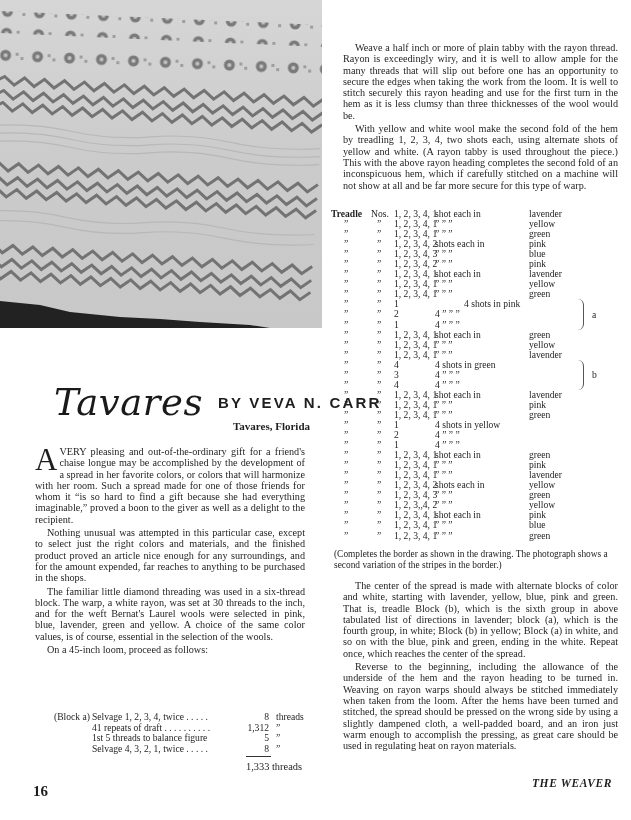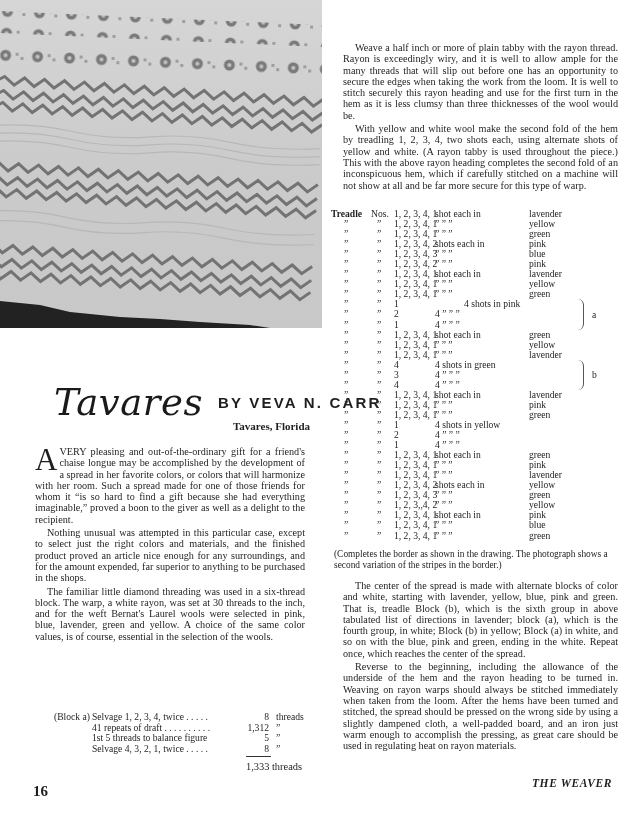--- a/index.html
+++ b/index.html
@@ -109,22 +109,23 @@
 </div>
 
 <div class="title-block">
   <div class="script l2">Tavares</div>
   <div class="byline">BY VEVA N. CARR</div>
   <div class="location">Tavares, Florida</div>
 </div>
 
 <div class="col left-col">
   <p class="first-para"><span class="dropcap">A</span><span>VERY pleasing and out-of-the-ordinary gift for a friend's chaise longue may be accomplished by the develop­men­t of a spread in her favorite colors, or colors that will harmonize with her room. Such a spread made for one of those friends for whom it “is so hard to find a gift because she had everything imaginable,” proved a boon to the giver as well as a delight to the recipient.</span></p>
-  <p>Nothing unusual was attempted in this particular case, ex­cept to select just the right colors and materials, and the finished product proved an article nice enough for any sur­roundings, and for the amount expended, far superior to anything to be purchased in the shops.</p>
+  <p>Nothing unusual was attempted in this particular case, ex­cept to select just the right colors and materials, and the finished product proved an article nice enough for any sur­roundings, and for the amount expended, far reaches to anything to be purchased in the shops.</p>
   <p>The familiar little diamond threading was used in a six-thread block. The warp, a white rayon, was set at 30 threads to the inch, and for the weft Bernat's Laurel wools were selected in pink, blue, lavender, green and yellow. A choice of the same color values, is of course, essential in the selection of the wools.</p>
+  <p>On a 45-inch loom, proceed as follows:</p>
 </div>
 
 <div class="draft">
   <div class="draft-row">
     <span class="draft-label">(Block a)</span>
     <span class="draft-desc">Selvage 1, 2, 3, 4, twice . . . . .</span>
     <span class="draft-num">8</span>
     <span class="draft-unit">threads</span>
   </div>
   <div class="draft-row">

